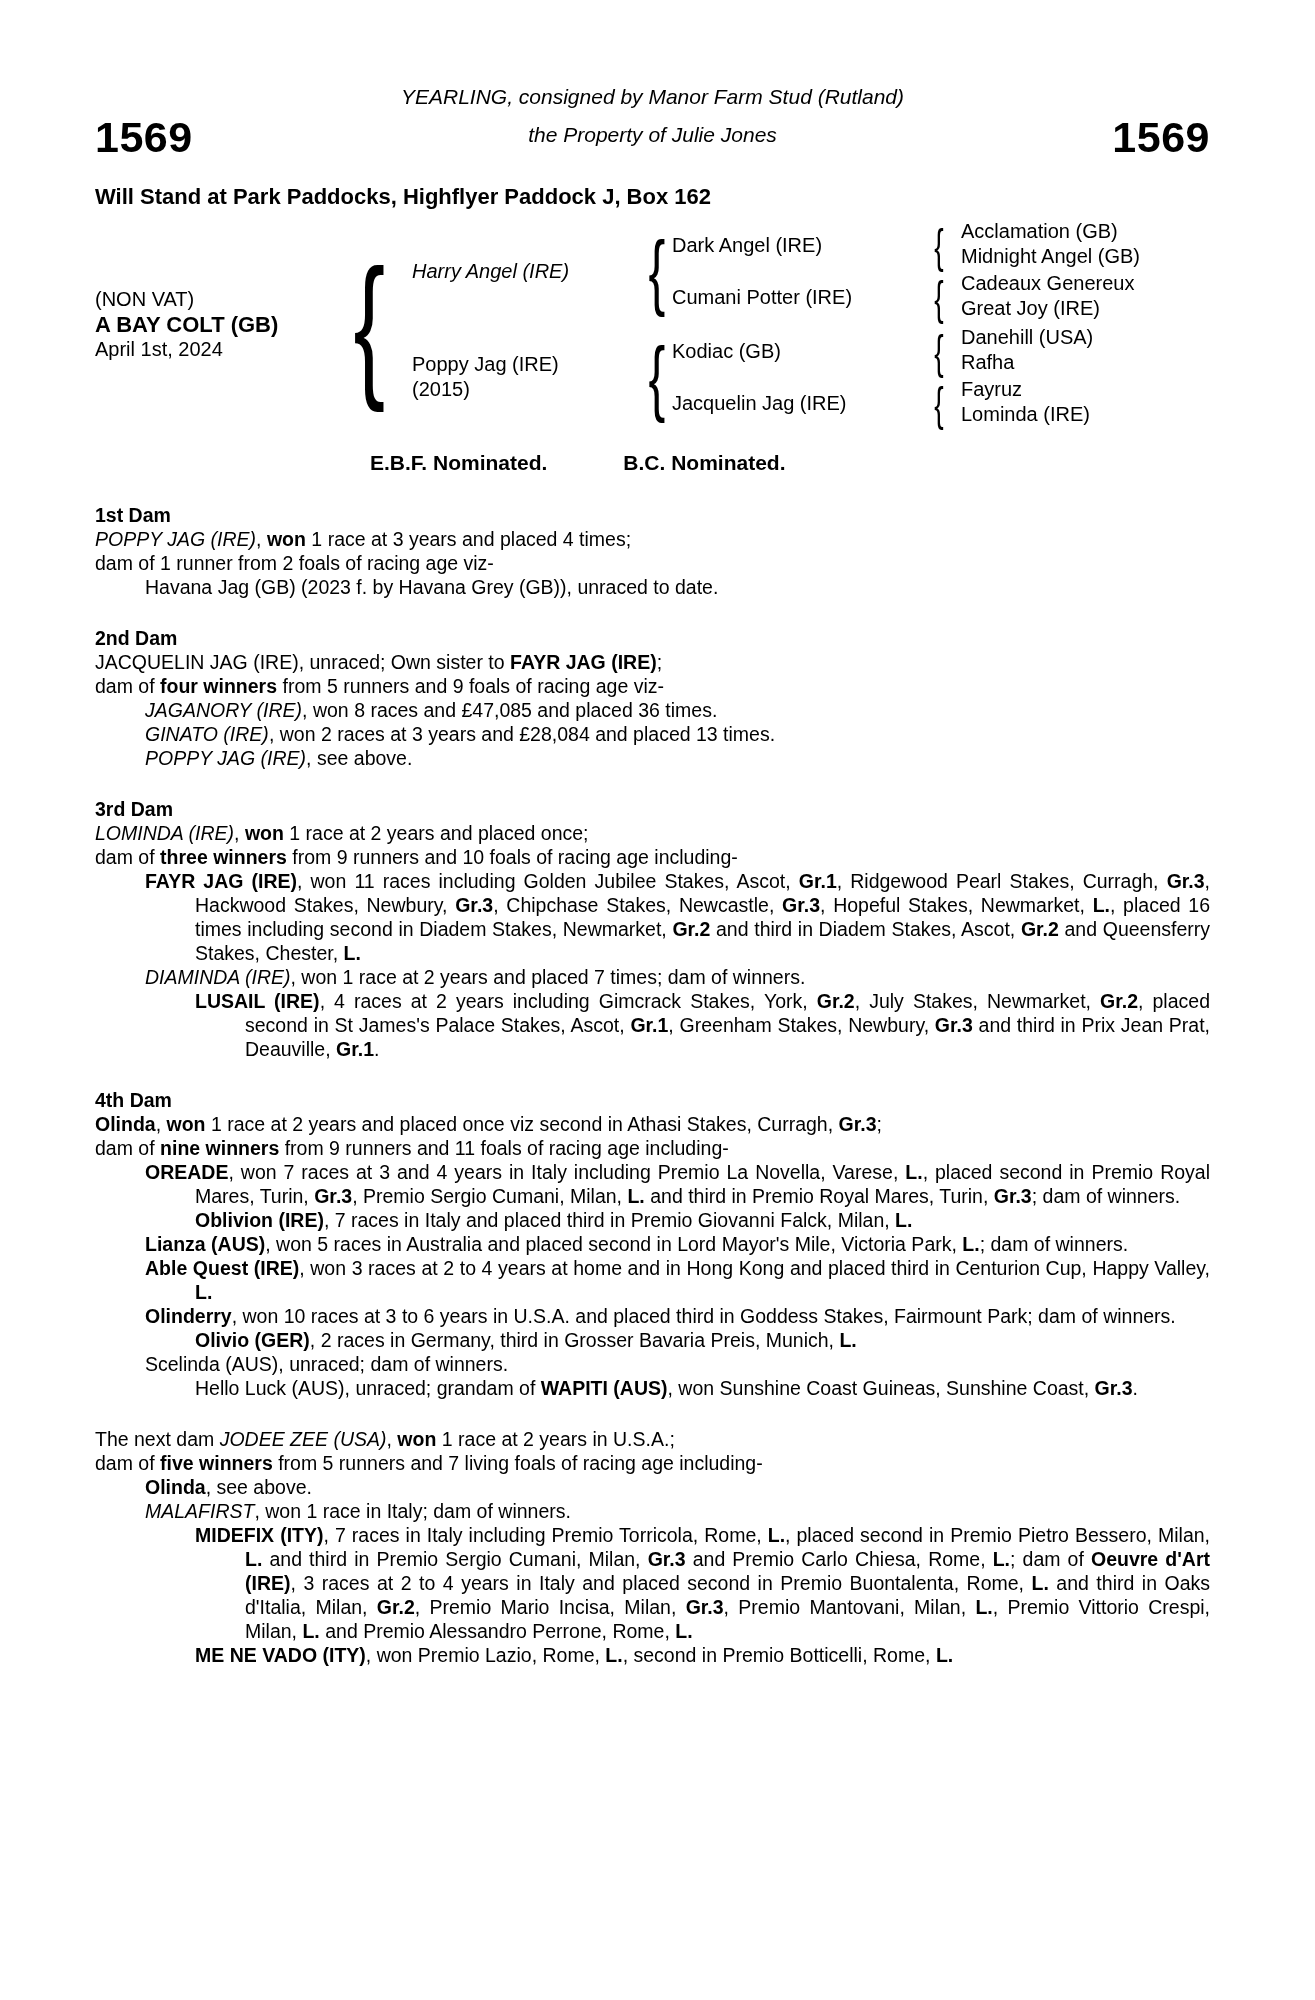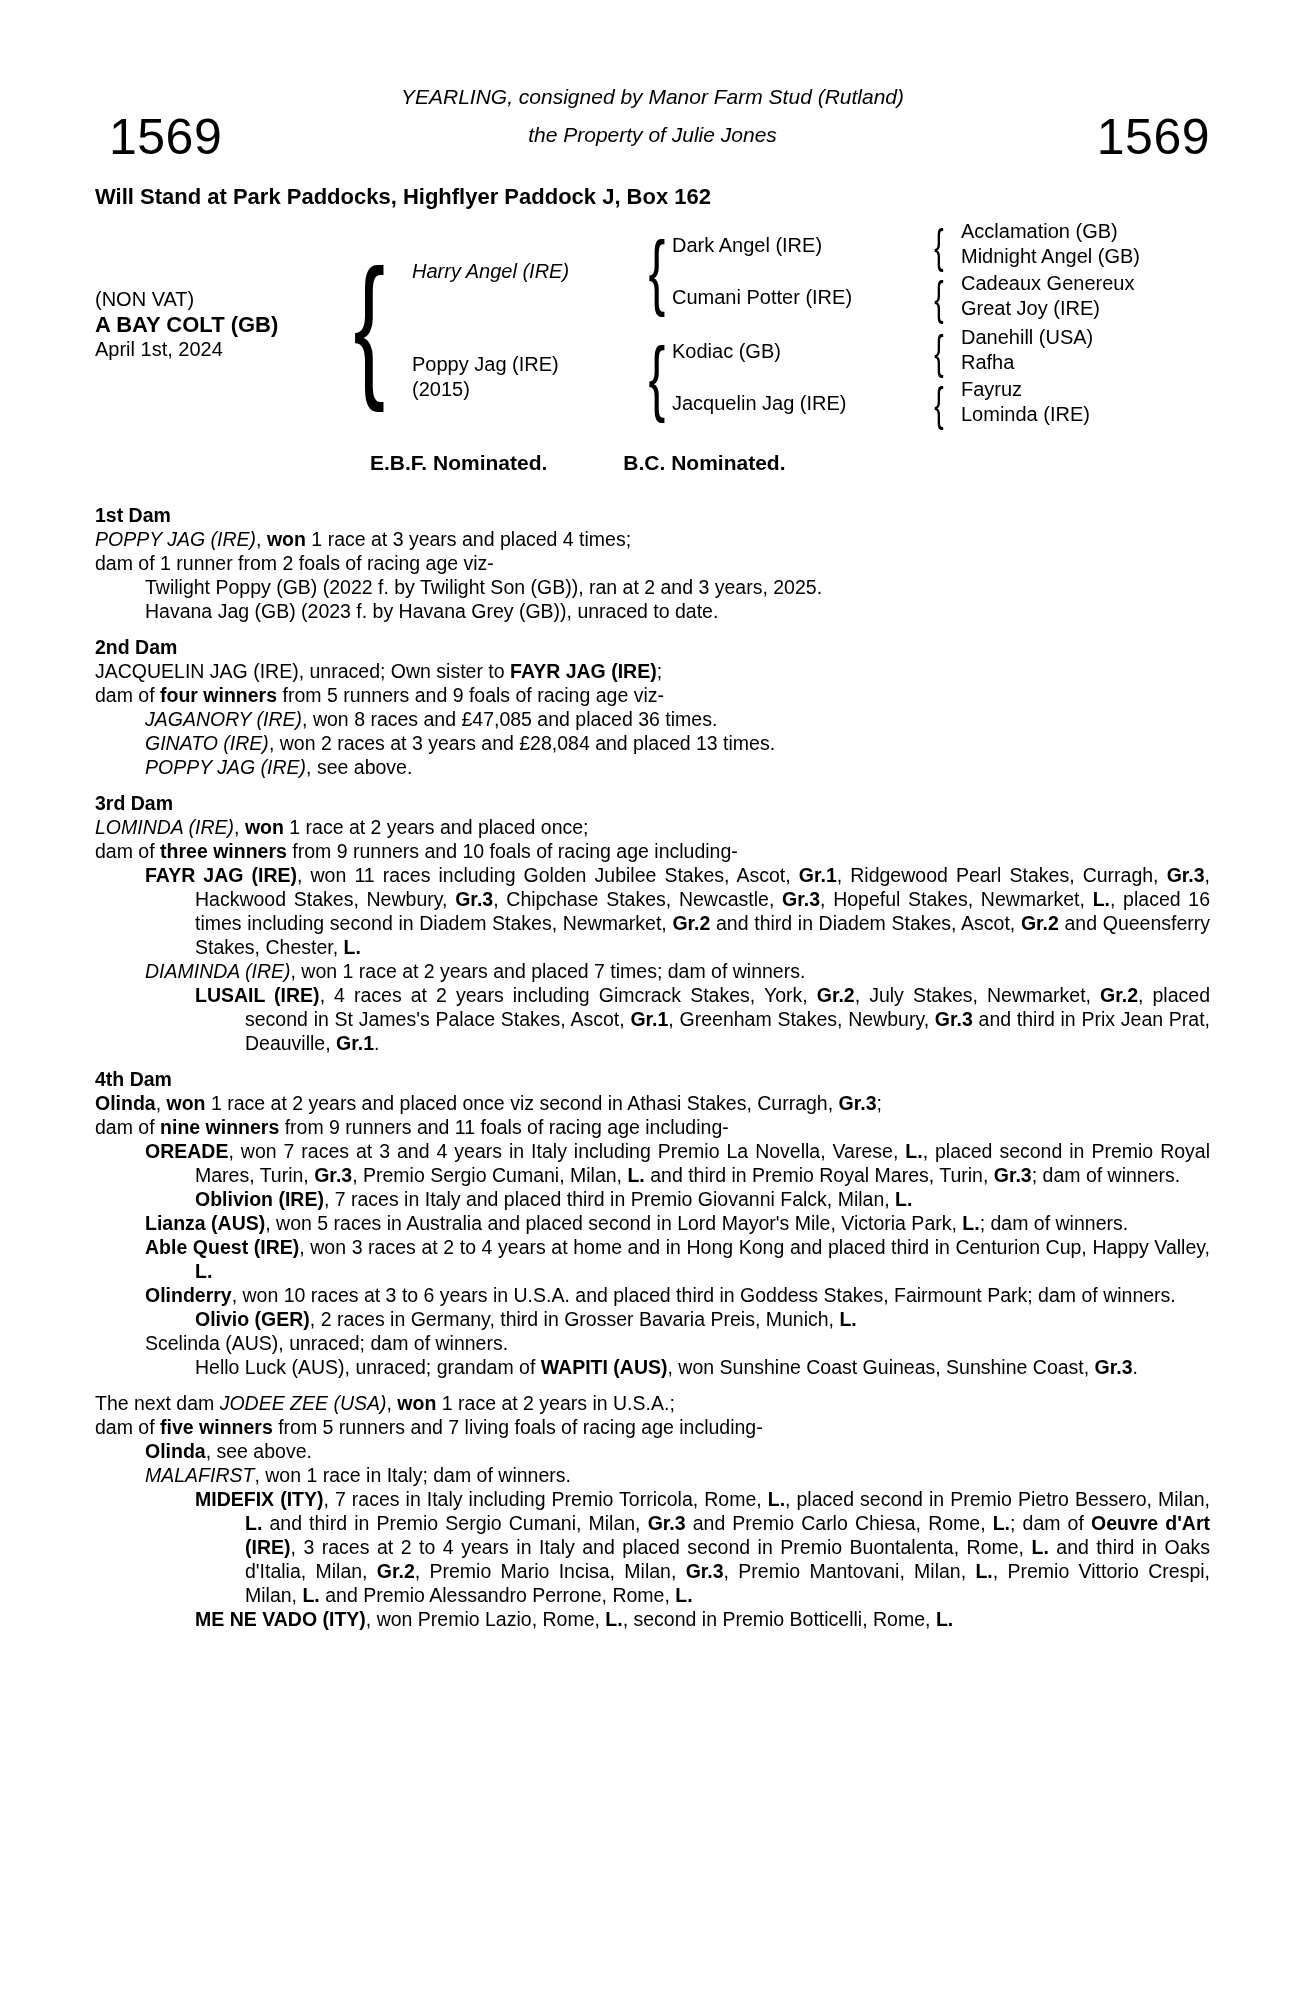--- a/index.html
+++ b/index.html
@@ -5,21 +5,21 @@
   html,body{margin:0;padding:0;background:#ffffff;}
   .page{
     width:1315px;height:2000px;box-sizing:border-box;
     padding:85px 105px 0 95px;position:relative;overflow:hidden;
     background:#ffffff;color:#000;
     font-family:"Liberation Sans","DejaVu Sans",sans-serif;
     font-size:19.5px;line-height:24px;
   }
   .title-line{text-align:center;font-style:italic;font-size:21px;}
   .lot-row{position:relative;height:48px;margin-top:4px;}
-  .lot{font-weight:normal;font-size:50px;line-height:48px;letter-spacing:.5px;margin-left:14px;}
+  .lot{font-weight:bold;font-size:43px;line-height:48px;letter-spacing:.5px;}
   .lot-left{position:absolute;left:0;top:0;}
   .lot-right{position:absolute;right:0;top:0;}
   .property-line{position:absolute;left:0;right:0;top:10px;text-align:center;font-style:italic;font-size:21px;}
   .stand-line{font-weight:bold;font-size:22px;margin-top:24px;}
 
   .pedigree{position:relative;height:206px;margin-top:12px;font-size:20px;}
   .ped-item{position:absolute;white-space:nowrap;line-height:25px;}
   .subject{left:0;top:103px;transform:translateY(-50%);}
   .subject-name{font-weight:bold;font-size:22px;}
   .g2-sire{left:317px;top:50px;transform:translateY(-50%);font-style:italic;}
@@ -34,21 +34,21 @@
   .b3{left:543px;height:90px;width:38px;font-size:84px;}
   .b3-0{top:50px}.b3-1{top:156px}
   .b4{left:828px;height:52px;width:32px;font-size:47px;}
   .b4-0{top:24px}.b4-1{top:76px}.b4-2{top:130px}.b4-3{top:182px}
 
   .noms{display:flex;margin-top:24px;font-weight:bold;font-size:21px;}
   .ebf{margin-left:275px;}
   .bc{margin-left:76px;}
 
   .sections{margin-top:28px;}
-  .cat-section{margin-top:12px;}
+  .cat-section{margin-top:27px;}
   .cat-section:first-child{margin-top:0;}
   .heading{font-weight:bold;}
   .para{text-align:justify;}
   .lv1{padding-left:100px;text-indent:-50px;}
   .lv2{padding-left:150px;text-indent:-50px;}
   .b{font-weight:bold;}
   .i{font-style:italic;}
 </style>
 </head>
 <body>
@@ -128,21 +128,20 @@
   <div class="noms">
     <span class="ebf">E.B.F. Nominated.</span>
     <span class="bc">B.C. Nominated.</span>
   </div>
 
   <div class="sections">
       <div class="cat-section">
         <div class="heading">1st Dam</div>
         <div class="para lv0"><span class="i">POPPY JAG (IRE)</span><span>, </span><span class="b">won</span><span> 1 race at 3 years and placed 4 times;</span></div>
         <div class="para lv0"><span>dam of 1 runner from 2 foals of racing age viz-</span></div>
-        <div class="para lv1"><span>Twilight Poppy (GB) (2022 f. by Twilight Son (GB)), ran at 2 and 3 years, 2025.</span></div>
         <div class="para lv1"><span>Havana Jag (GB) (2023 f. by Havana Grey (GB)), unraced to date.</span></div>
       </div>
       <div class="cat-section">
         <div class="heading">2nd Dam</div>
         <div class="para lv0"><span>JACQUELIN JAG (IRE), unraced; Own sister to </span><span class="b">FAYR JAG (IRE)</span><span>;</span></div>
         <div class="para lv0"><span>dam of </span><span class="b">four winners</span><span> from 5 runners and 9 foals of racing age viz-</span></div>
         <div class="para lv1"><span class="i">JAGANORY (IRE)</span><span>, won 8 races and £47,085 and placed 36 times.</span></div>
         <div class="para lv1"><span class="i">GINATO (IRE)</span><span>, won 2 races at 3 years and £28,084 and placed 13 times.</span></div>
         <div class="para lv1"><span class="i">POPPY JAG (IRE)</span><span>, see above.</span></div>
       </div>

